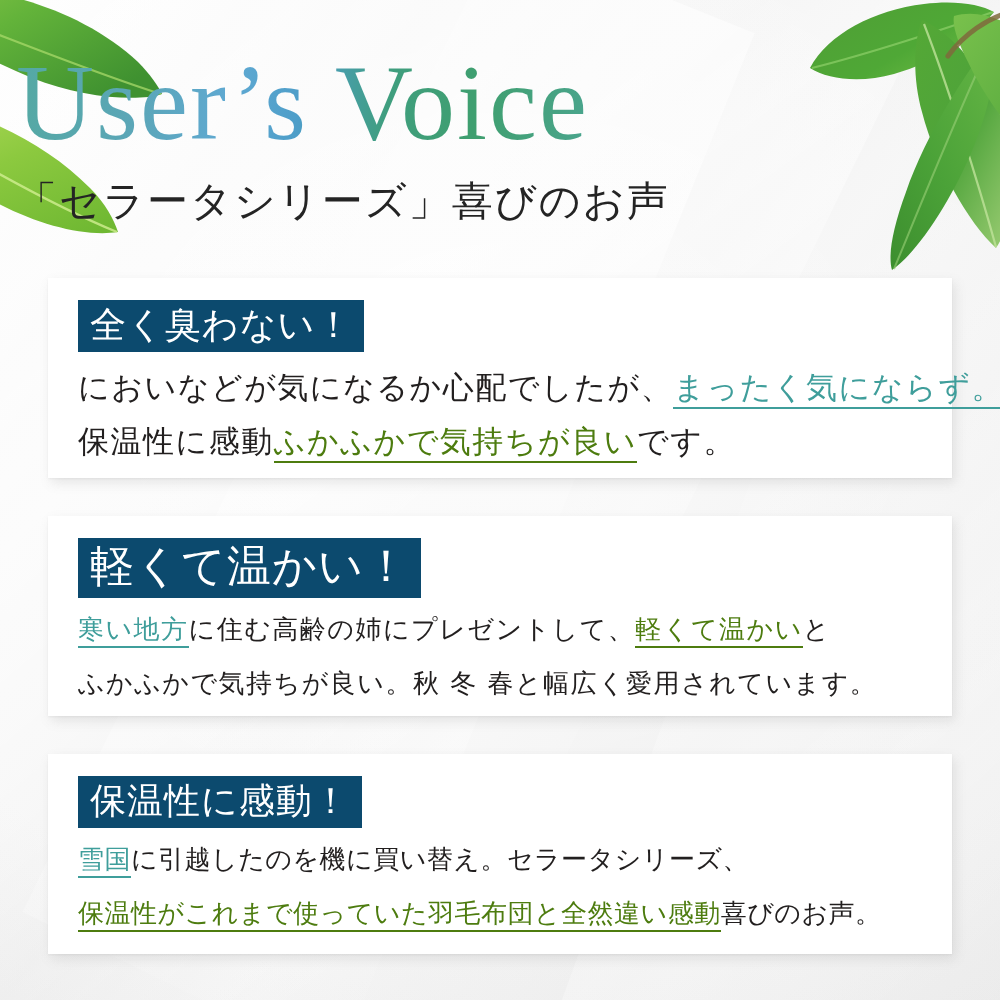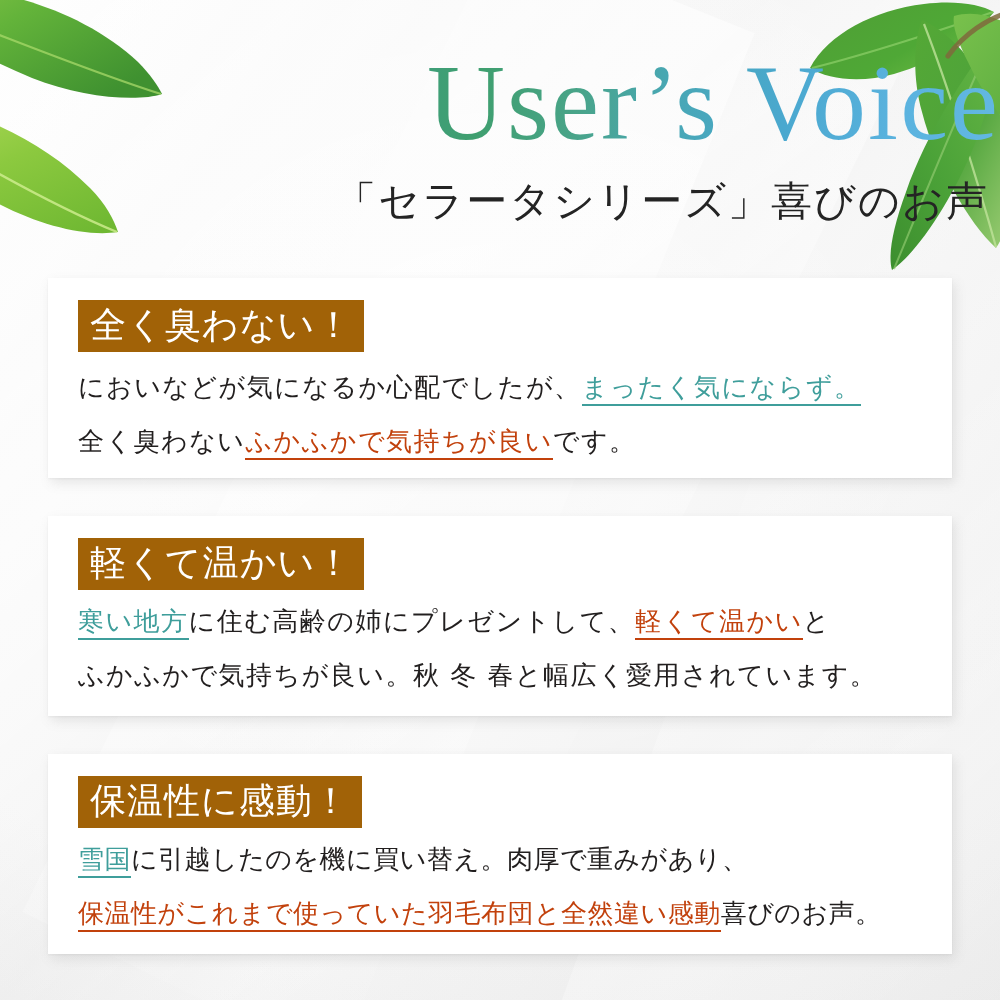--- a/index.html
+++ b/index.html
@@ -47,21 +47,21 @@
   }
 
   
   .leaf-layer { position: absolute; inset: 0; pointer-events: none; }
   .leaf-layer svg { position: absolute; display:block; }
 
   
   .header {
     position: absolute;
     left: 16px; right: 0; top: 46px;
-    text-align: right;
+    text-align: left;
     z-index: 5;
   }
   .title {
     font-family: "Liberation Serif", "DejaVu Serif", serif;
     font-size: 108px;
     line-height: 1.06;
     letter-spacing: 2px;
     font-weight: 400;
     margin: 0;
     background-image: linear-gradient(96deg,
@@ -104,51 +104,51 @@
     height: 200px;
     margin-bottom: 38px;
     box-shadow: 3px 5px 11px rgba(120,120,120,0.16), 0 1px 2px rgba(140,140,140,0.10);
     box-sizing: border-box;
     padding: 22px 30px 0 30px;
   }
   .card:last-child { margin-bottom: 16px; }
 
   .badge {
     display: inline-block;
-    background: #a16207;
+    background: #0c4a6e;
     color: #ffffff;
     font-family: "Liberation Serif", "DejaVu Serif", serif;
     font-size: 36px;
     line-height: 1;
     padding: 7px 12px 9px 12px;
     letter-spacing: 1px;
     white-space: nowrap;
   }
 
   .lines {
     margin-top: 10px;
   }
   .line {
     font-family: "DejaVu Sans", "Liberation Sans", sans-serif;
-    font-size: 26px;
+    font-size: 31px;
     line-height: 54px;
     color: #221f1f;
     white-space: nowrap;
     letter-spacing: 1.5px;
   }
   .hl {
     padding-bottom: 2px;
     border-bottom: 2px solid currentColor;
   }
   .hl-teal { color: #3f9e9b; }
-  .hl-olive { color: #c2410c; }
+  .hl-olive { color: #4d7c0f; }
 
   
   .card-1 .lines { margin-top: 8px; }
-  .card-2 .badge { font-size: 36px; }
+  .card-2 .badge { font-size: 44px; }
   .card-2 .lines { margin-top: 4px; }
   .card-3 .lines { margin-top: 4px; }
   .card-2 .line, .card-3 .line { font-size: 26px; }
   .card-3 .line { letter-spacing: 0.5px; }
 </style>
 </head>
 <body>
 
 <div id="page">
 
@@ -238,34 +238,34 @@
     <h1 class="title">User’s Voice</h1>
     <p class="subtitle">「セラータシリーズ」喜びのお声</p>
   </div>
 
   <div class="cards">
 
     <div class="card card-1">
       <span class="badge">全く臭わない！</span>
       <div class="lines">
         <div class="line"><span>においなどが気になるか心配でしたが、</span><span class="hl hl-teal">まったく気にならず。</span></div>
-        <div class="line"><span>全く臭わない</span><span class="hl hl-olive">ふかふかで気持ちが良い</span><span>です。</span></div>
+        <div class="line"><span>保温性に感動</span><span class="hl hl-olive">ふかふかで気持ちが良い</span><span>です。</span></div>
       </div>
     </div>
 
     <div class="card card-2">
       <span class="badge">軽くて温かい！</span>
       <div class="lines">
         <div class="line"><span class="hl hl-teal">寒い地方</span><span>に住む高齢の姉にプレゼントして、</span><span class="hl hl-olive">軽くて温かい</span><span>と</span></div>
         <div class="line"><span>ふかふかで気持ちが良い。秋 冬 春と幅広く愛用されています。</span></div>
       </div>
     </div>
 
     <div class="card card-3">
       <span class="badge">保温性に感動！</span>
       <div class="lines">
-        <div class="line"><span class="hl hl-teal">雪国</span><span>に引越したのを機に買い替え。肉厚で重みがあり、</span></div>
+        <div class="line"><span class="hl hl-teal">雪国</span><span>に引越したのを機に買い替え。セラータシリーズ、</span></div>
         <div class="line"><span class="hl hl-olive">保温性がこれまで使っていた羽毛布団と全然違い感動</span><span>喜びのお声。</span></div>
       </div>
     </div>
 
   </div>
 </div>
 
 </body></html>

